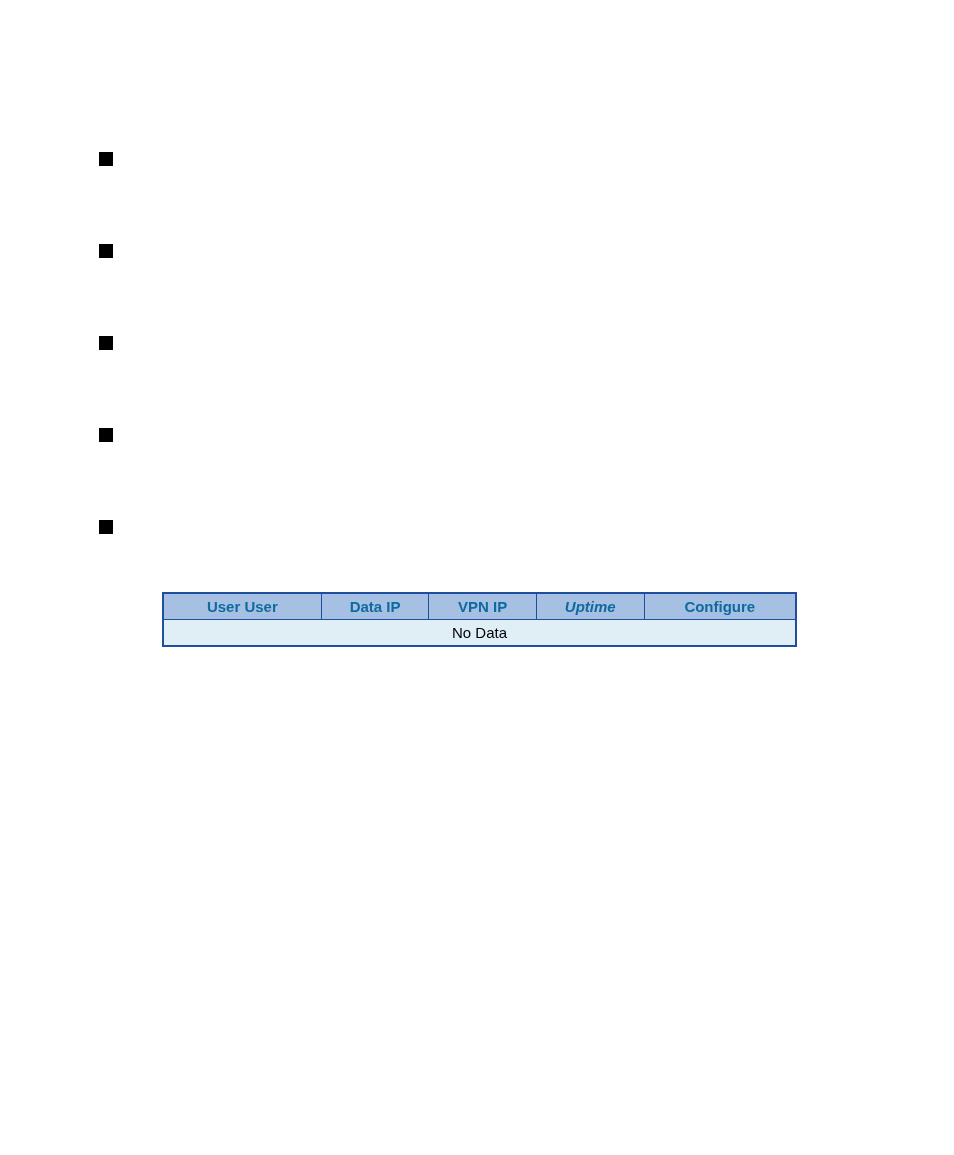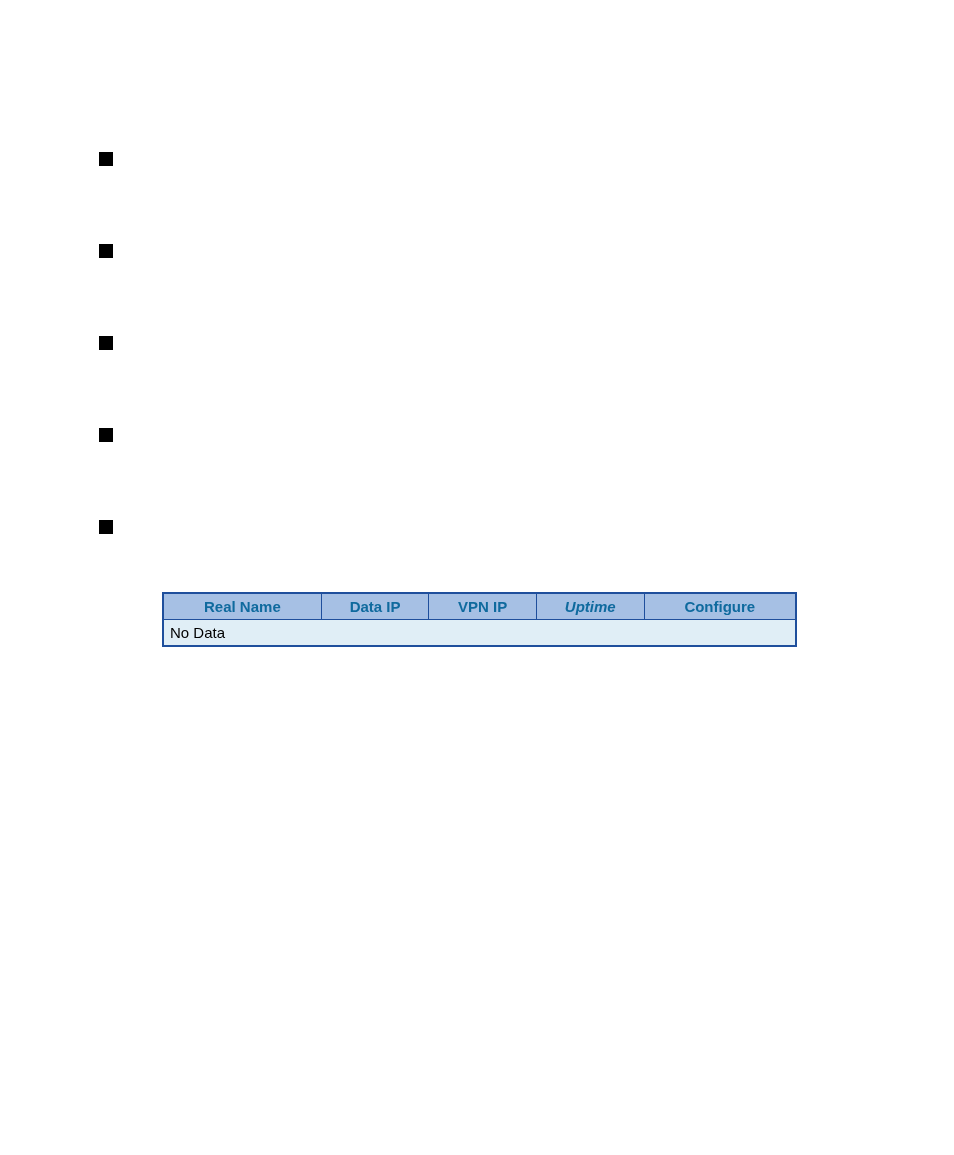--- a/index.html
+++ b/index.html
@@ -51,20 +51,21 @@
     border: 1px solid #1f4f9c;
     text-align: center;
     white-space: nowrap;
   }
   td.nodata {
     background: #e0eef6;
     color: #000000;
     font-size: 15px;
     padding: 4px 6px;
     border: 1px solid #1f4f9c;
+    text-align: center;
   }
   .col-user  { width: 25%; }
   .col-real  { width: 17%; }
   .col-vpn   { width: 17%; text-align: center; }
   .col-up    { width: 17%; font-style: italic; }
   .col-conf  { width: 24%; }
 </style>
 </head>
 <body>
 
@@ -85,21 +86,21 @@
     </div>
     <div class="bullet-item">
       <div class="bullet-square"></div>
     </div>
   </div>
 
   <div class="table-wrap">
     <table>
       <thead>
         <tr>
-          <th class="col-user">Real Name</th>
+          <th class="col-user">User User</th>
           <th class="col-real">Data IP</th>
           <th class="col-vpn">VPN IP</th>
           <th class="col-up">Uptime</th>
           <th class="col-conf">Configure</th>
         </tr>
       </thead>
       <tbody>
         <tr>
           <td class="nodata" colspan="5">No Data</td>
         </tr>

